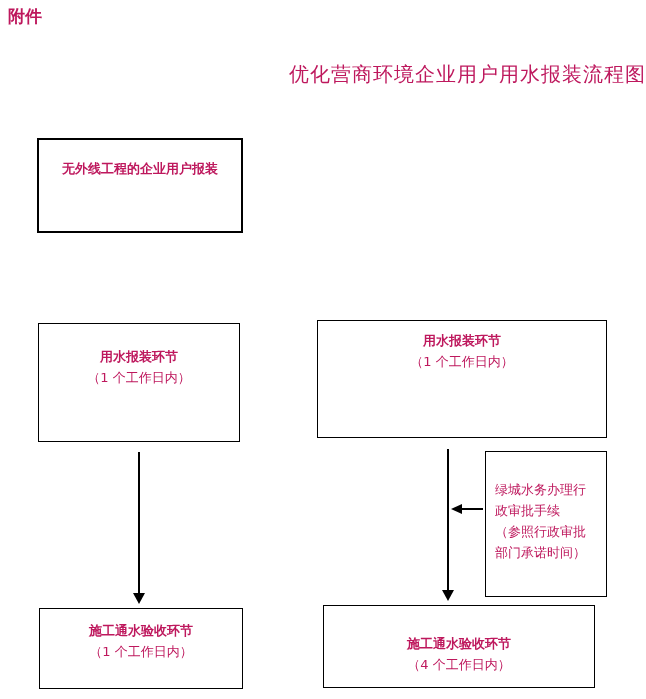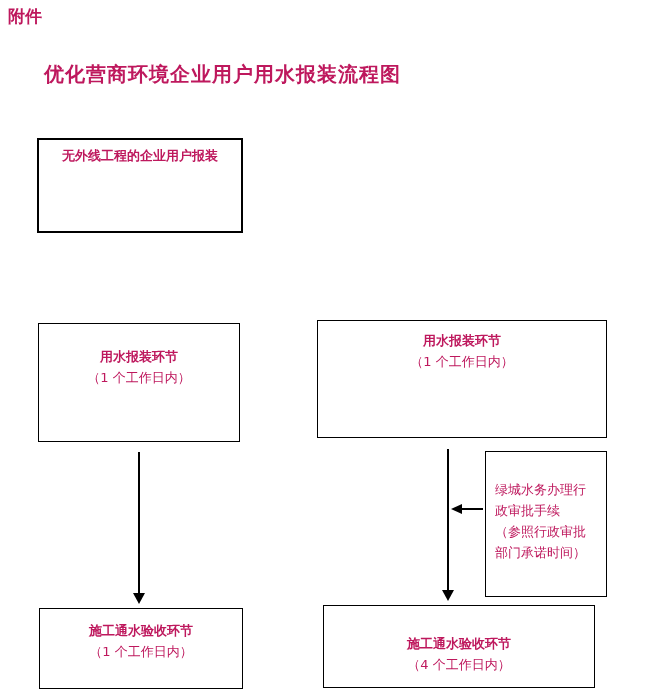--- a/index.html
+++ b/index.html
@@ -10,38 +10,38 @@
     color:#be185d;
     font-family:"DejaVu Sans", sans-serif;
     overflow:hidden;
   }
   .attachment {
     position:absolute; left:8px; top:5px;
     font-size:17px; font-weight:bold;
   }
   .doc-title {
     position:absolute; left:44px; right:0; top:61px;
-    text-align:left;
-    font-size:20px; font-weight:bold;
+    text-align:right;
+    font-size:20px; font-weight:normal;
     letter-spacing:1px;
   }
   .box {
     position:absolute;
     border:1px solid #000;
     background:#fff;
     box-sizing:border-box;
     font-size:13px;
     line-height:21px;
   }
   .box.thick { border-width:2px; }
   .center { text-align:center; }
   .bold { font-weight:bold; }
   .preline { white-space:pre-line; }
   
-  .box-a { left:37px;  top:138px; width:206px; height:95px;  padding-top:5px; }
+  .box-a { left:37px;  top:138px; width:206px; height:95px;  padding-top:18px; }
   .box-b { left:305px; top:138px; width:300px; height:95px;  padding:6px 10px 0 10px; line-height:23px; }
   .box-c { left:38px;  top:323px; width:202px; height:119px; padding-top:22px; }
   .box-d { left:317px; top:320px; width:290px; height:118px; padding-top:9px; }
   .box-e { left:485px; top:451px; width:122px; height:146px; padding:6px 4px 16px 9px; }
   .box-f { left:39px;  top:608px; width:204px; height:81px;  padding-top:11px; }
   .box-g { left:323px; top:605px; width:272px; height:83px;  padding-top:27px; }
   
   .vline {
     position:absolute; width:2px; background:#000;
   }

